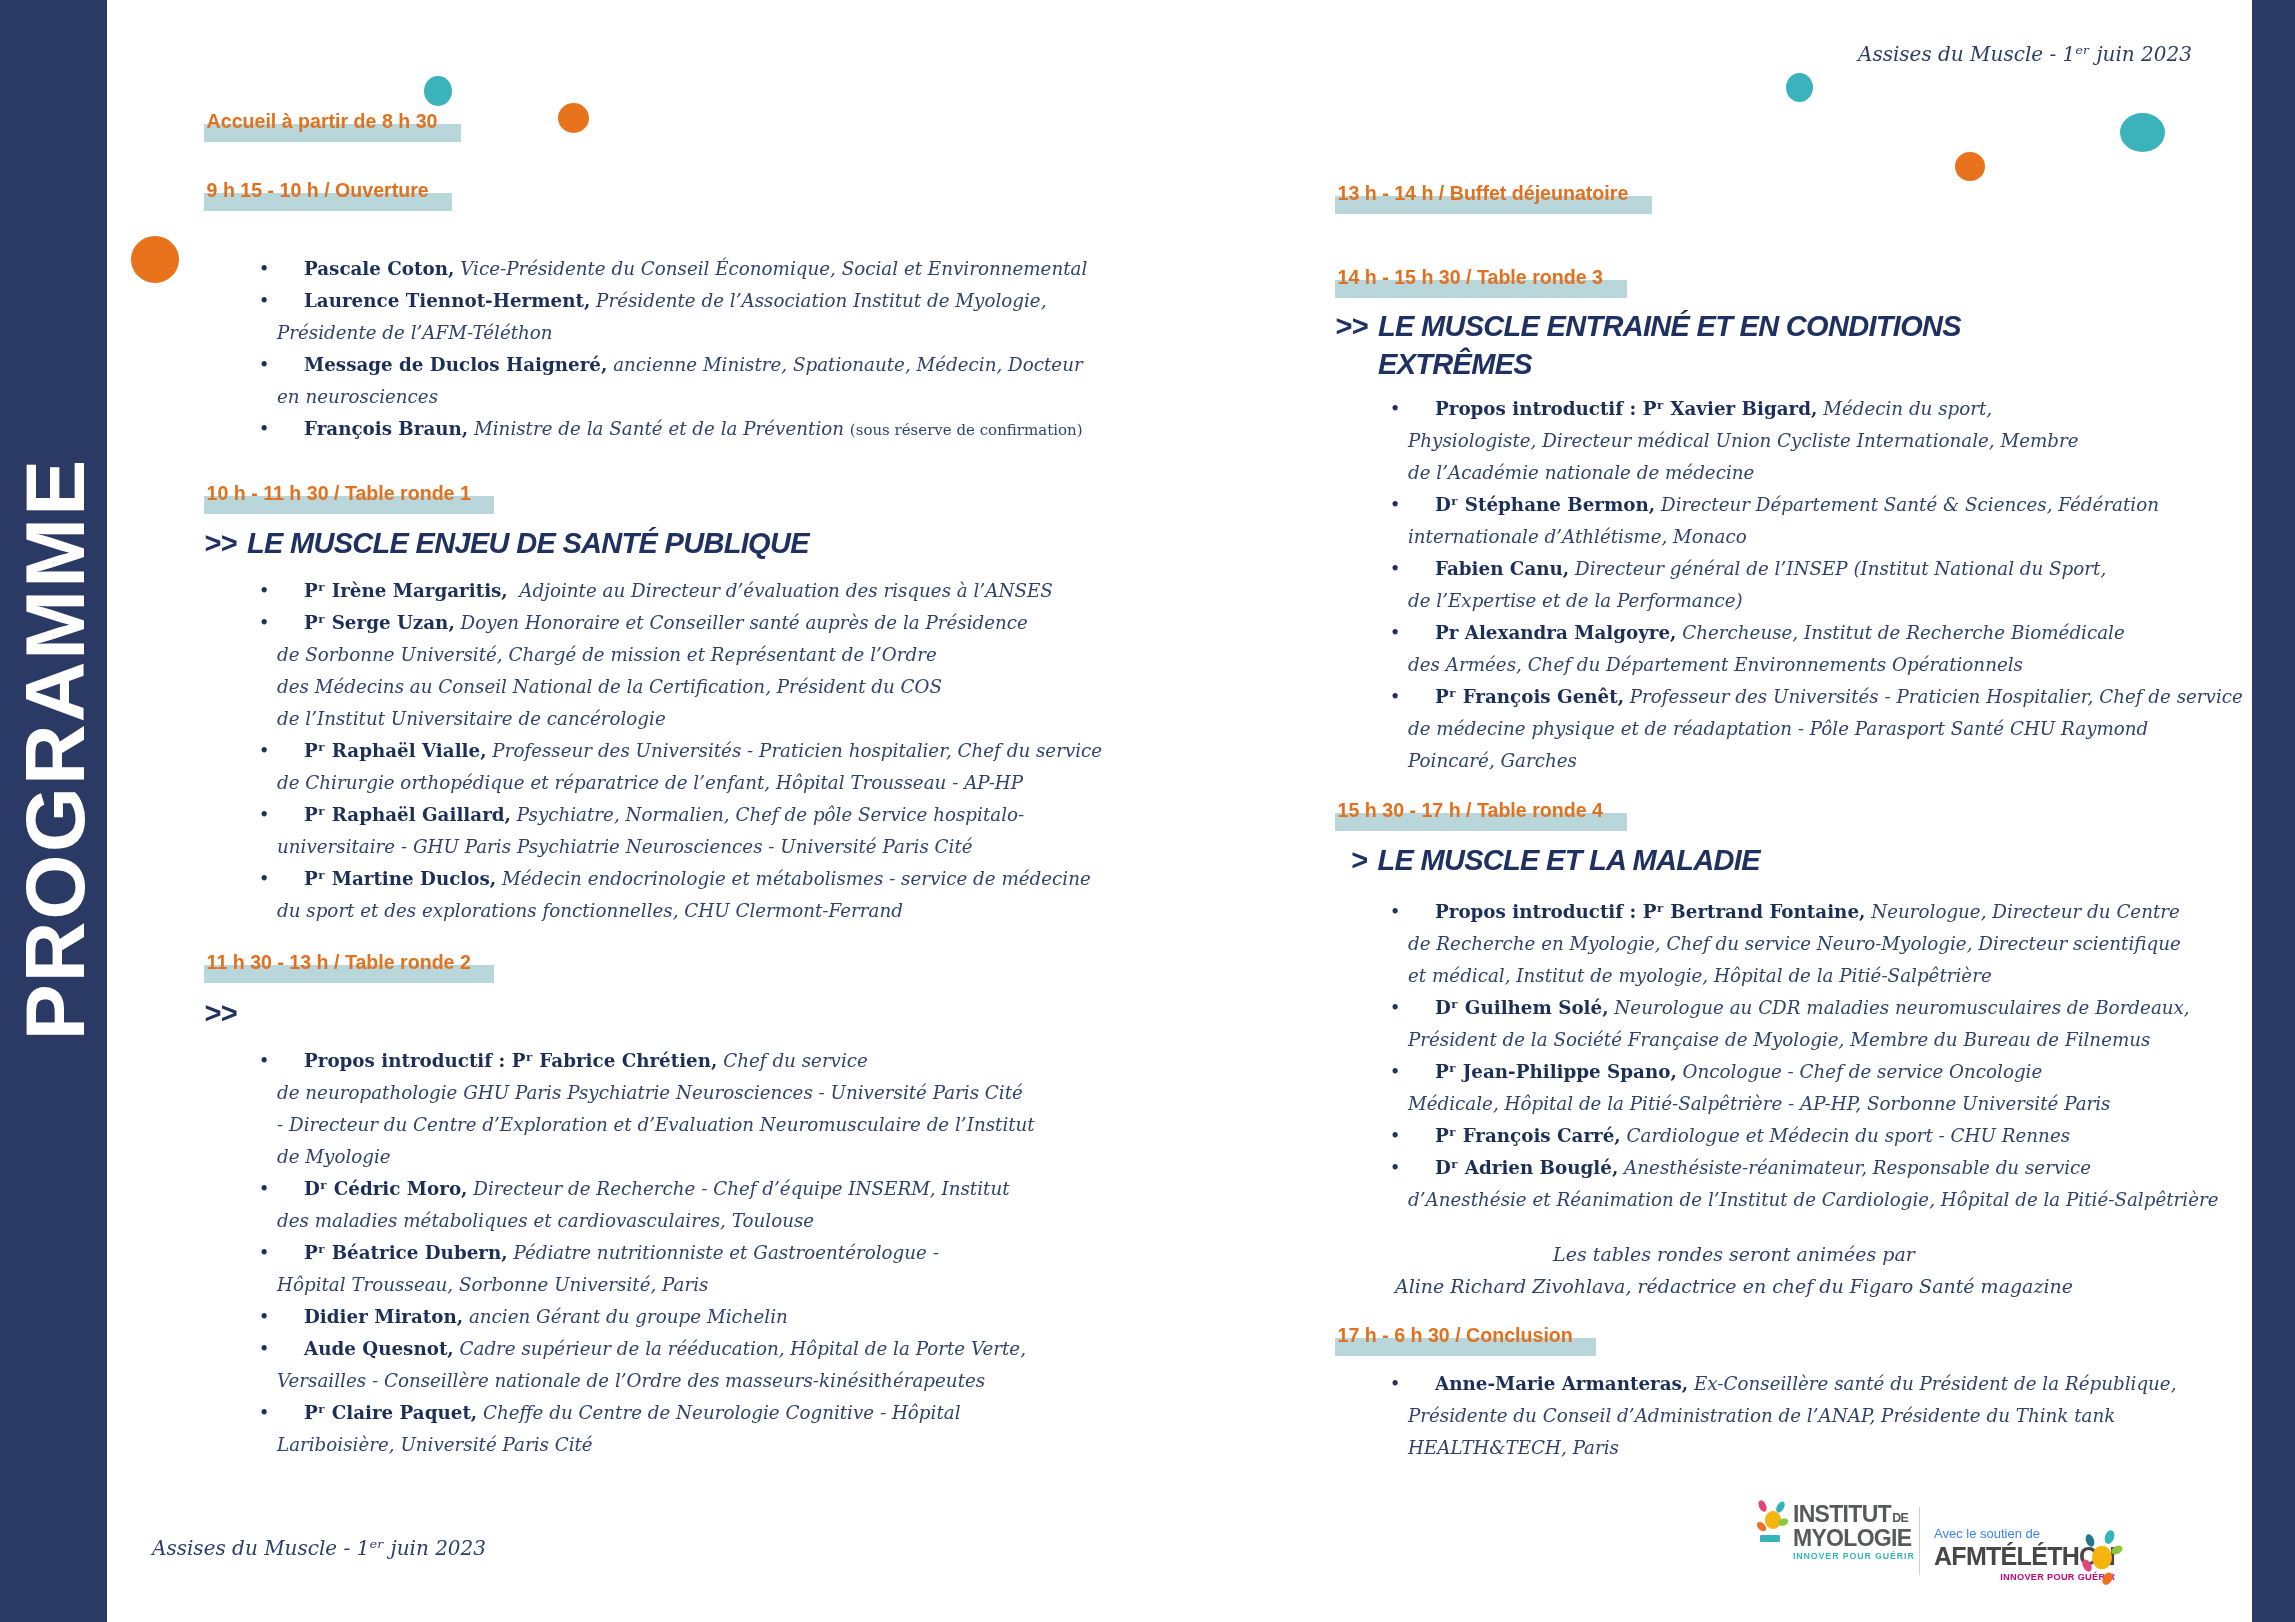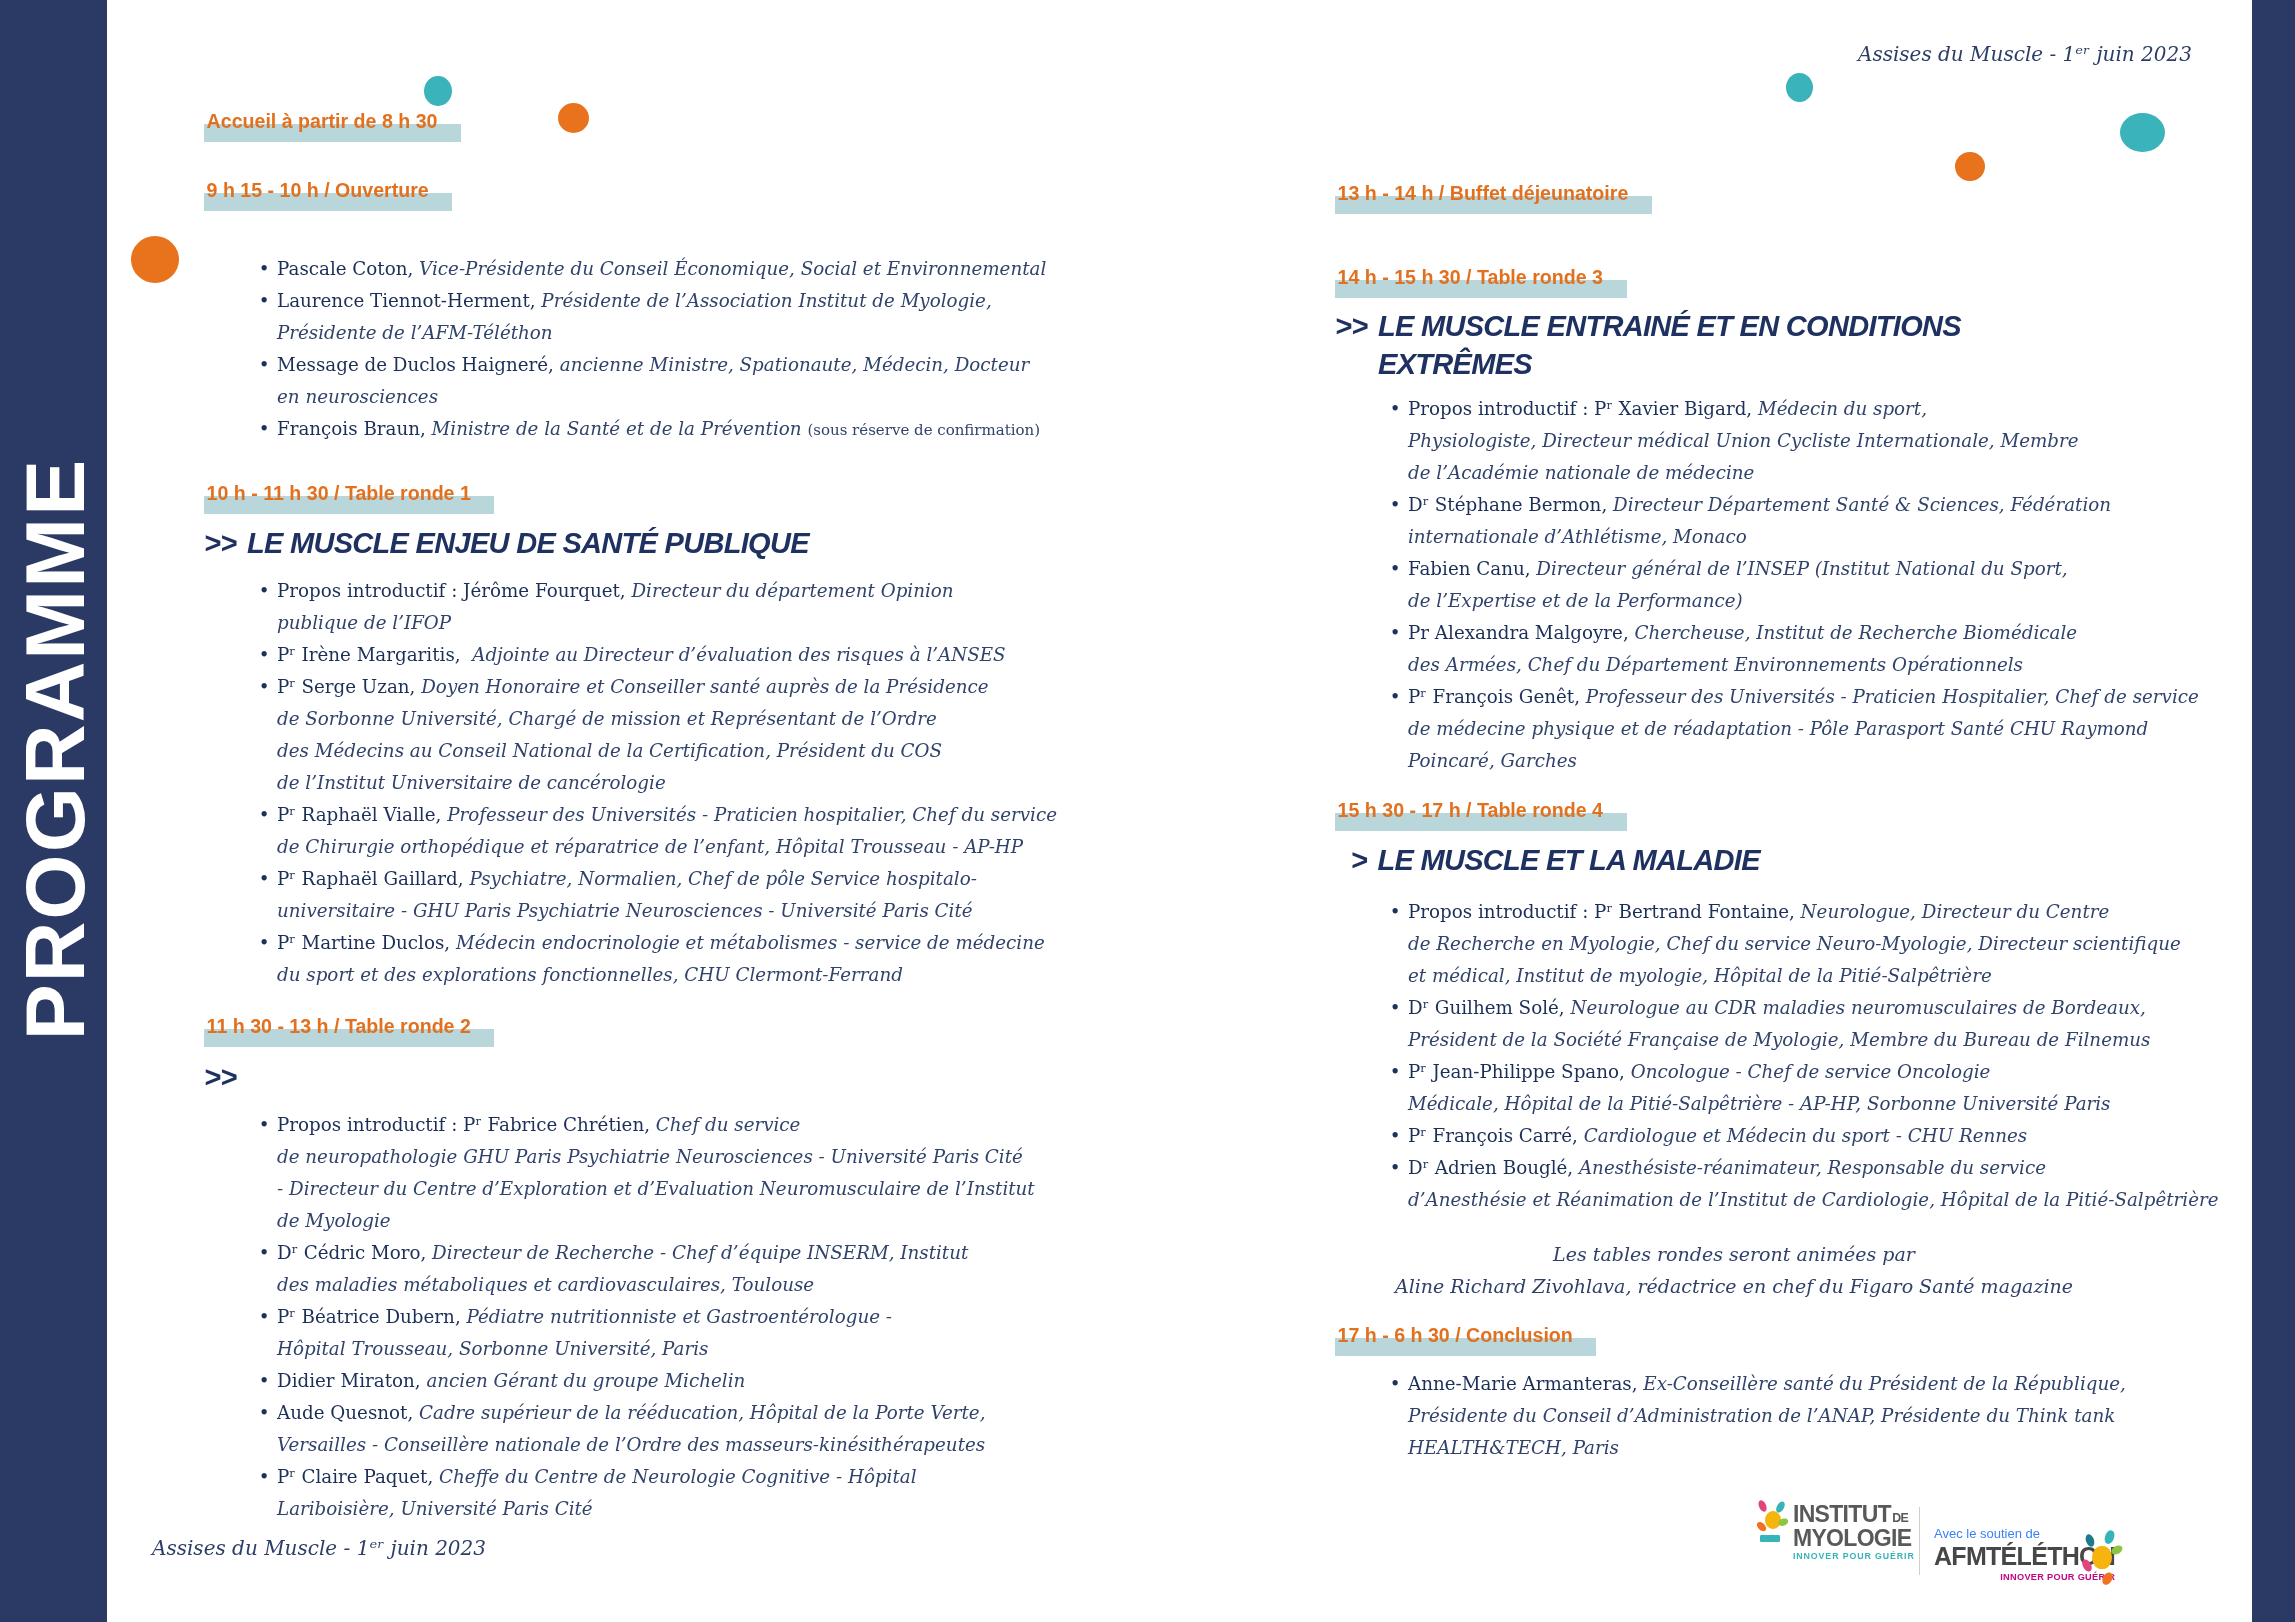--- a/index.html
+++ b/index.html
@@ -36,21 +36,21 @@
              background:linear-gradient(180deg, rgba(185,214,218,0) 46%, #b9d6da 46%);
              padding:0 23.6px 7.9px 2.6px; }
 
   .sec-title { display:flex; gap:10.5px; font-family:"Liberation Sans", sans-serif; font-weight:700;
                font-style:italic; font-size:29px; line-height:38px; color:#1e3160; letter-spacing:-0.7px; }
   .sec-title .ttl { white-space:pre-wrap; }
 
   .speakers { padding-left:73px; font-size:18.3px; line-height:32px; color:#31436b; }
   .sp  { position:relative; }
   .sp::before { content:"•"; position:absolute; left:-18.3px; top:0px; color:#1e3157; font-size:18.3px; }
-  .nm  { font-weight:400; color:#1c2f58; }
+  .nm  { font-weight:700; color:#1c2f58;margin-left:27px; }
   .ds  { font-style:italic; white-space:pre-wrap; }
   .nt  { font-size:15px; color:#31436b; }
 
   .mod-note { width:798px; text-align:center; font-style:italic; font-size:19px; line-height:32px;
               color:#2f416b; white-space:pre-wrap; }
 
   
   .logos { position:absolute; left:1751px; top:1500px; width:414px; height:92px;
            font-family:"Liberation Sans", sans-serif; }
   .shape { position:absolute; border-radius:50%; }
@@ -103,22 +103,20 @@
       </div>
     </div>
 
     <div class="section" style="margin-top:34px;">
       <div class="time-row"><span class="time-hl">10 h - 11 h 30 / Table ronde 1</span></div>
       <div class="sec-title" style="margin-top:10.5px;">
         <span class="pfx">&gt;&gt;</span>
         <span class="ttl">LE MUSCLE ENJEU DE SANTÉ PUBLIQUE</span>
       </div>
       <div class="speakers" style="margin-top:13px;">
-        <div class="sp"><span class="nm">Propos introductif : Jérôme Fourquet,</span><span class="ds"> Directeur du département Opinion
-publique de l’IFOP</span></div>
         <div class="sp"><span class="nm">Pʳ Irène Margaritis,</span><span class="ds">  Adjointe au Directeur d’évaluation des risques à l’ANSES</span></div>
         <div class="sp"><span class="nm">Pʳ Serge Uzan,</span><span class="ds"> Doyen Honoraire et Conseiller santé auprès de la Présidence
 de Sorbonne Université, Chargé de mission et Représentant de l’Ordre
 des Médecins au Conseil National de la Certification, Président du COS
 de l’Institut Universitaire de cancérologie</span></div>
         <div class="sp"><span class="nm">Pʳ Raphaël Vialle,</span><span class="ds"> Professeur des Universités - Praticien hospitalier, Chef du service
 de Chirurgie orthopédique et réparatrice de l’enfant, Hôpital Trousseau - AP-HP</span></div>
         <div class="sp"><span class="nm">Pʳ Raphaël Gaillard,</span><span class="ds"> Psychiatre, Normalien, Chef de pôle Service hospitalo-
 universitaire - GHU Paris Psychiatrie Neurosciences - Université Paris Cité</span></div>
         <div class="sp"><span class="nm">Pʳ Martine Duclos,</span><span class="ds"> Médecin endocrinologie et métabolismes - service de médecine

